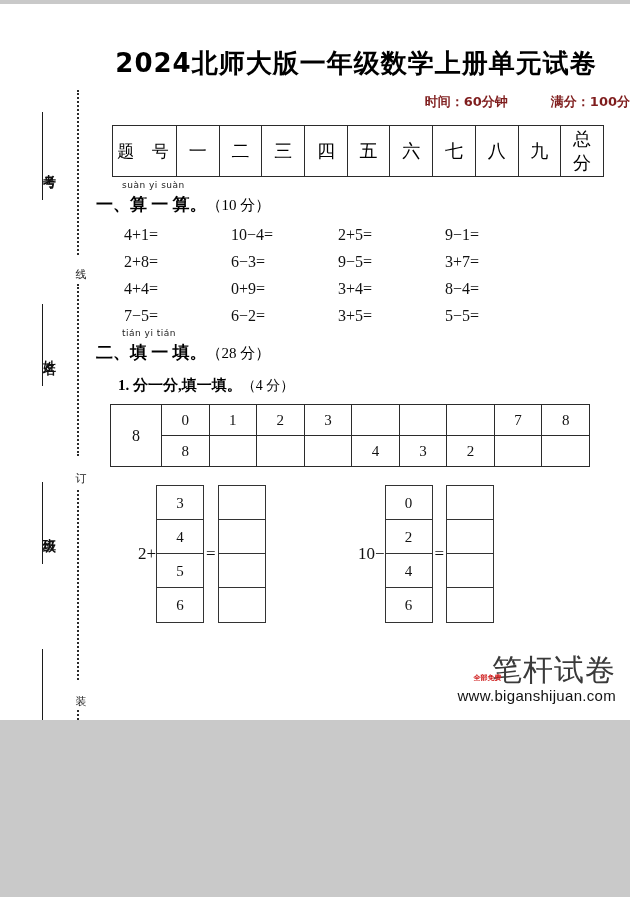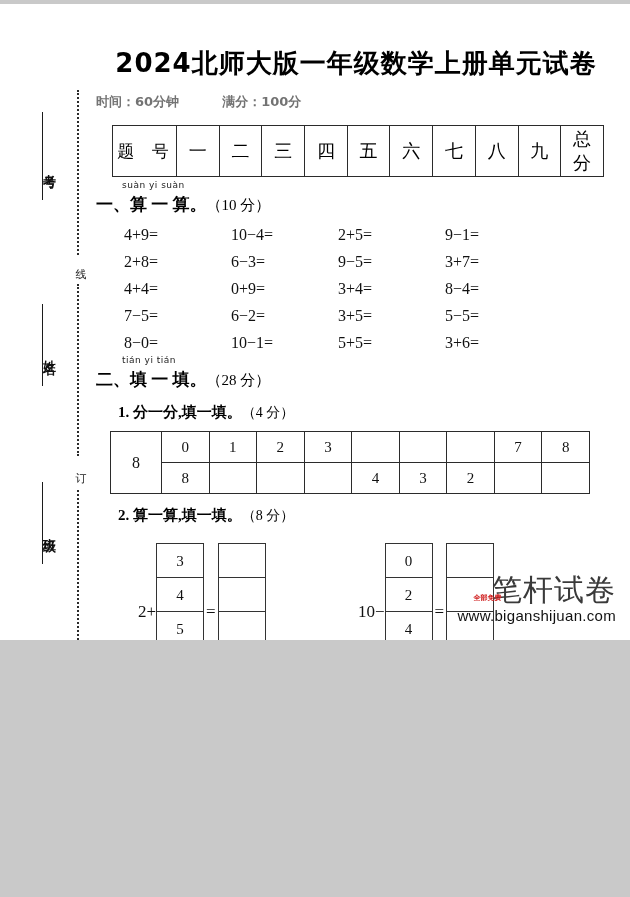--- a/index.html
+++ b/index.html
@@ -6,21 +6,21 @@
     margin: 0;
     padding: 0;
     background: #c9c9c9;
   }
   body {
     font-family: "Liberation Serif", "DejaVu Serif", serif;
   }
   #page {
     position: relative;
     width: 630px;
-    height: 640px;
+    height: 720px;
     background: #ffffff;
     overflow: hidden;
     box-sizing: border-box;
     border-top: 4px solid #c9c9c9;
   }
 
   
   .side-col {
     position: absolute;
     left: 0;
@@ -90,26 +90,26 @@
     margin: 12px 0 0 0;
     text-align: center;
     font-size: 19px;
     font-weight: 700;
     color: #000;
     letter-spacing: 1px;
     padding-right: 14px;
   }
   .meta-line {
     margin: 12px 0 0 0;
-    text-align: left;
+    text-align: right;
     font-family: "DejaVu Sans", sans-serif;
     font-size: 13px;
     font-weight: 700;
-    color: #737373;
-    padding-right: 14px;
+    color: #7f1d1d;
+    padding-right: 0;
   }
   .meta-gap { display: inline-block; width: 34px; }
 
   
   .score-table {
     margin: 14px 0 0 16px;
     border-collapse: collapse;
     width: 492px;
     table-layout: fixed;
   }
@@ -322,21 +322,21 @@
     </table>
 
     <div class="section">
       <div class="sec-head">
         <span class="pinyin">suàn  yi suàn</span>
         <span>一、</span><span>算 一 算</span><span>。</span><span class="points">（10 分）</span>
       </div>
 
       <div class="calc-grid">
         <div class="calc-row">
-          <div class="calc-cell">4+9=</div>
+          <div class="calc-cell">4+1=</div>
           <div class="calc-cell">10−4=</div>
           <div class="calc-cell">2+5=</div>
           <div class="calc-cell">9−1=</div>
         </div>
         <div class="calc-row">
           <div class="calc-cell">2+8=</div>
           <div class="calc-cell">6−3=</div>
           <div class="calc-cell">9−5=</div>
           <div class="calc-cell">3+7=</div>
         </div>
@@ -344,26 +344,20 @@
           <div class="calc-cell">4+4=</div>
           <div class="calc-cell">0+9=</div>
           <div class="calc-cell">3+4=</div>
           <div class="calc-cell">8−4=</div>
         </div>
         <div class="calc-row">
           <div class="calc-cell">7−5=</div>
           <div class="calc-cell">6−2=</div>
           <div class="calc-cell">3+5=</div>
           <div class="calc-cell">5−5=</div>
-        </div>
-        <div class="calc-row">
-          <div class="calc-cell">8−0=</div>
-          <div class="calc-cell">10−1=</div>
-          <div class="calc-cell">5+5=</div>
-          <div class="calc-cell">3+6=</div>
         </div>
       </div>
     </div>
 
     <div class="section">
       <div class="sec-head">
         <span class="pinyin">tián yi tián</span>
         <span>二、</span><span>填 一 填</span><span>。</span><span class="points">（28 分）</span>
       </div>
 
@@ -394,23 +388,20 @@
               <td>4</td>
               <td>3</td>
               <td>2</td>
               <td></td>
               <td></td>
             </tr>
           </tbody>
         </table>
       </div>
 
-      <div class="q-label">
-        <span>2. 算一算,填一填。</span><span class="points">（8 分）</span>
-      </div>
 
       <div class="eq-area">
 
         <div class="eq-group" style="left:42px; top:4px;">
           <span class="eq-op">2+</span>
           <div class="col-box">
             <div class="cell">3</div>
             <div class="cell">4</div>
             <div class="cell">5</div>
             <div class="cell">6</div>

